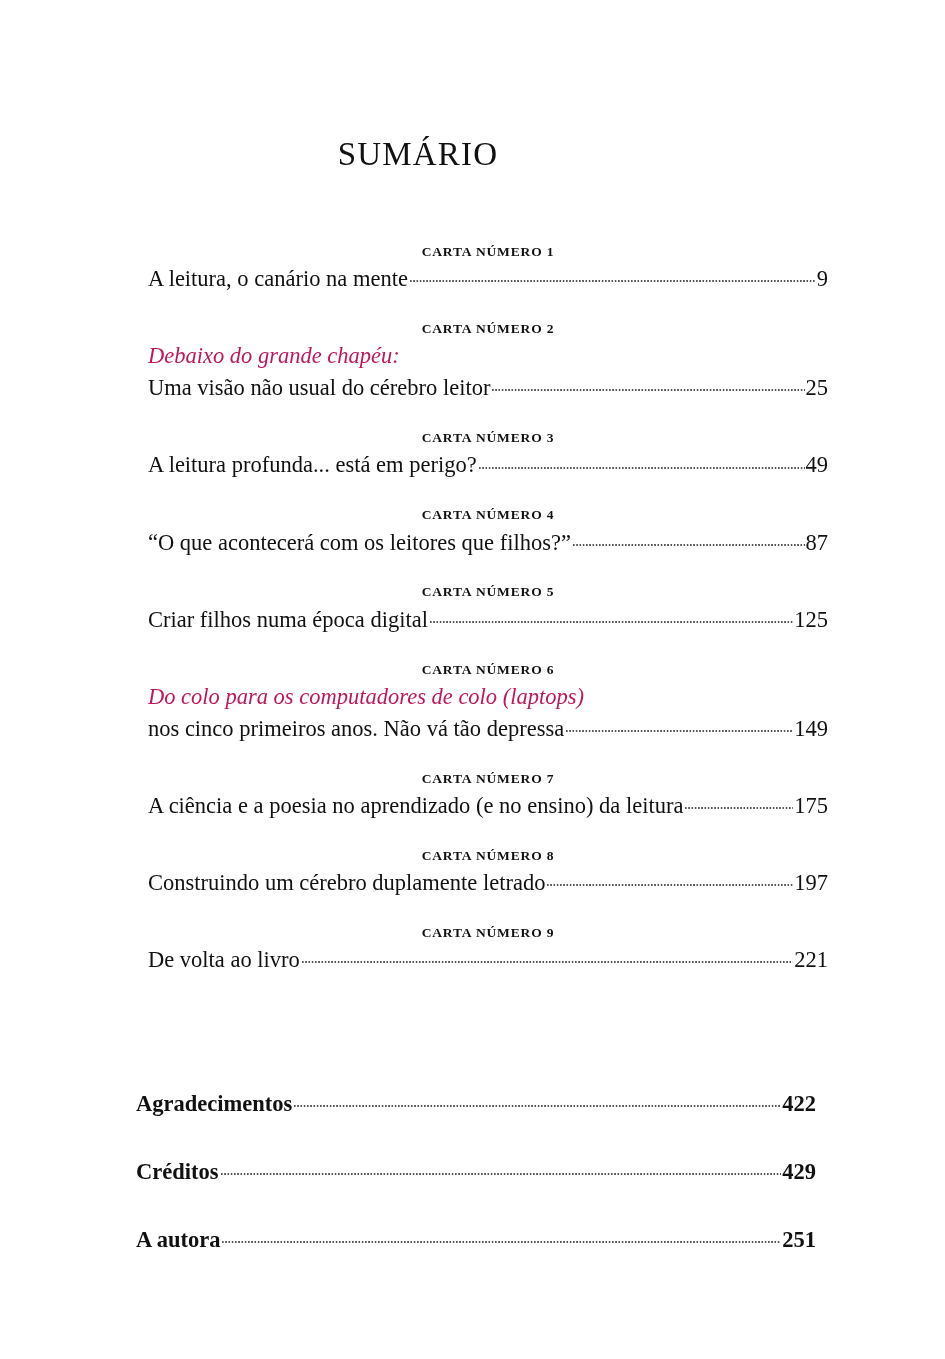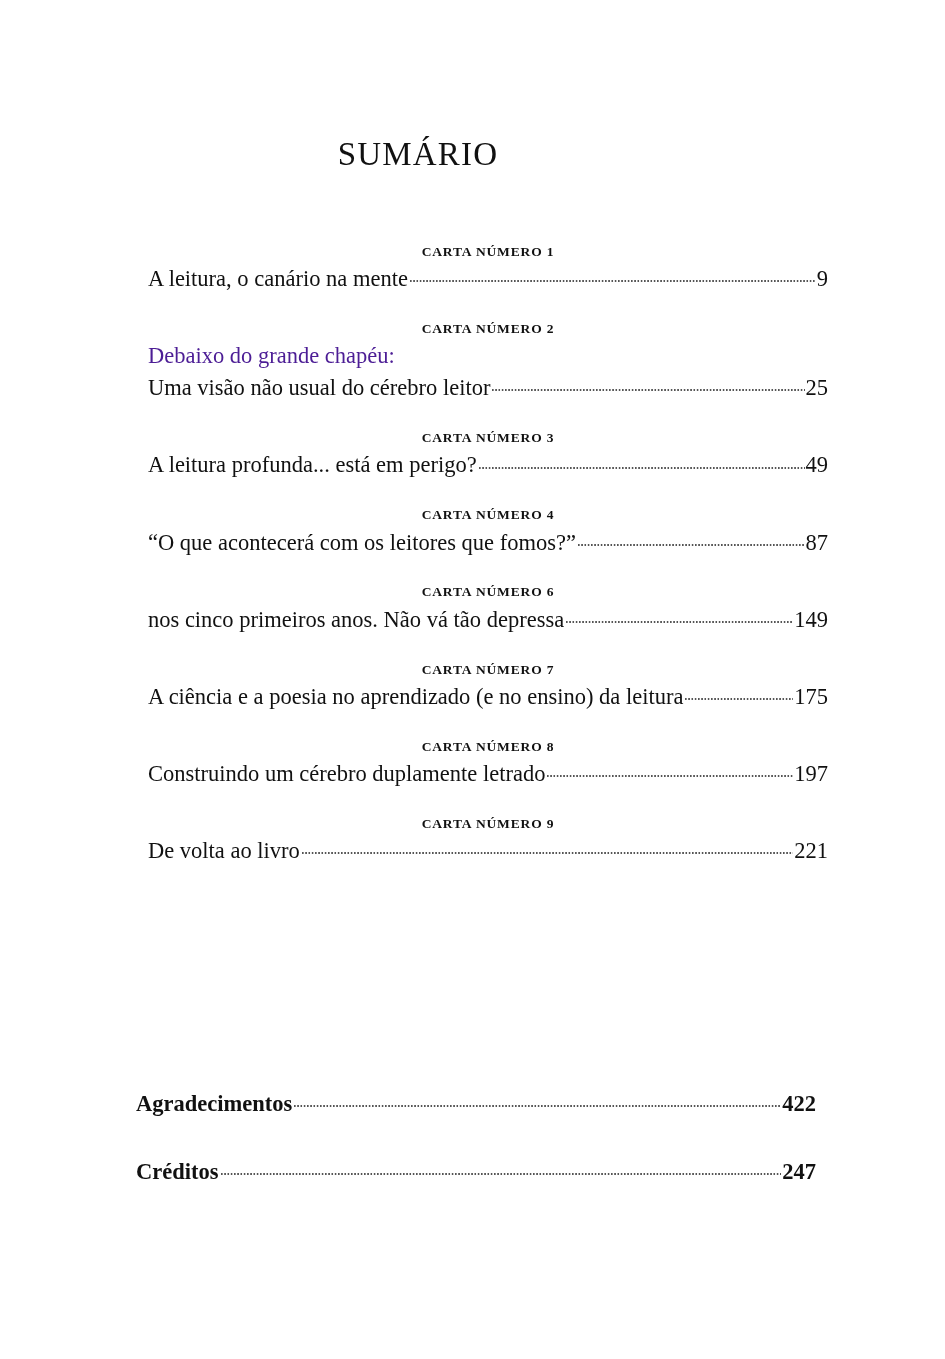--- a/index.html
+++ b/index.html
@@ -99,22 +99,23 @@
     flex: 0 0 auto;
     text-align: right;
     font-size: 22.5px;
     color: #111111;
   }
 
   
   .line-plain {
     font-size: 22.5px;
     line-height: 1.42;
-    color: #4c1d95;
+    color: #be185d;
     white-space: nowrap;
+    font-style: italic;
   }
 
   
   .backmatter {
     position: absolute;
     top: 1088px;
     left: 136px;
     width: 680px;
   }
 
@@ -157,27 +158,36 @@
         <div class="entry-label">CARTA NÚMERO 3</div>
         <div class="line">
           <span class="line-text">A leitura profunda... está em perigo?</span>
           <span class="leader"></span>
           <span class="page-num">49</span>
         </div>
       </div>
       <div class="entry">
         <div class="entry-label">CARTA NÚMERO 4</div>
         <div class="line">
-          <span class="line-text">“O que acontecerá com os leitores que fomos?”</span>
+          <span class="line-text">“O que acontecerá com os leitores que filhos?”</span>
           <span class="leader"></span>
           <span class="page-num">87</span>
         </div>
       </div>
       <div class="entry">
+        <div class="entry-label">CARTA NÚMERO 5</div>
+        <div class="line">
+          <span class="line-text">Criar filhos numa época digital</span>
+          <span class="leader"></span>
+          <span class="page-num">125</span>
+        </div>
+      </div>
+      <div class="entry">
         <div class="entry-label">CARTA NÚMERO 6</div>
+        <div class="line-plain">Do colo para os computadores de colo (laptops)</div>
         <div class="line">
           <span class="line-text">nos cinco primeiros anos. Não vá tão depressa</span>
           <span class="leader"></span>
           <span class="page-num">149</span>
         </div>
       </div>
       <div class="entry">
         <div class="entry-label">CARTA NÚMERO 7</div>
         <div class="line">
           <span class="line-text">A ciência e a poesia no aprendizado (e no ensino) da leitura</span>
@@ -208,18 +218,25 @@
         <div class="line">
           <span class="line-text">Agradecimentos</span>
           <span class="leader"></span>
           <span class="page-num">422</span>
         </div>
       </div>
       <div class="back-entry">
         <div class="line">
           <span class="line-text">Créditos</span>
           <span class="leader"></span>
-          <span class="page-num">247</span>
+          <span class="page-num">429</span>
+        </div>
+      </div>
+      <div class="back-entry">
+        <div class="line">
+          <span class="line-text">A autora</span>
+          <span class="leader"></span>
+          <span class="page-num">251</span>
         </div>
       </div>
     </div>
 
 </div>
 
 </body></html>

